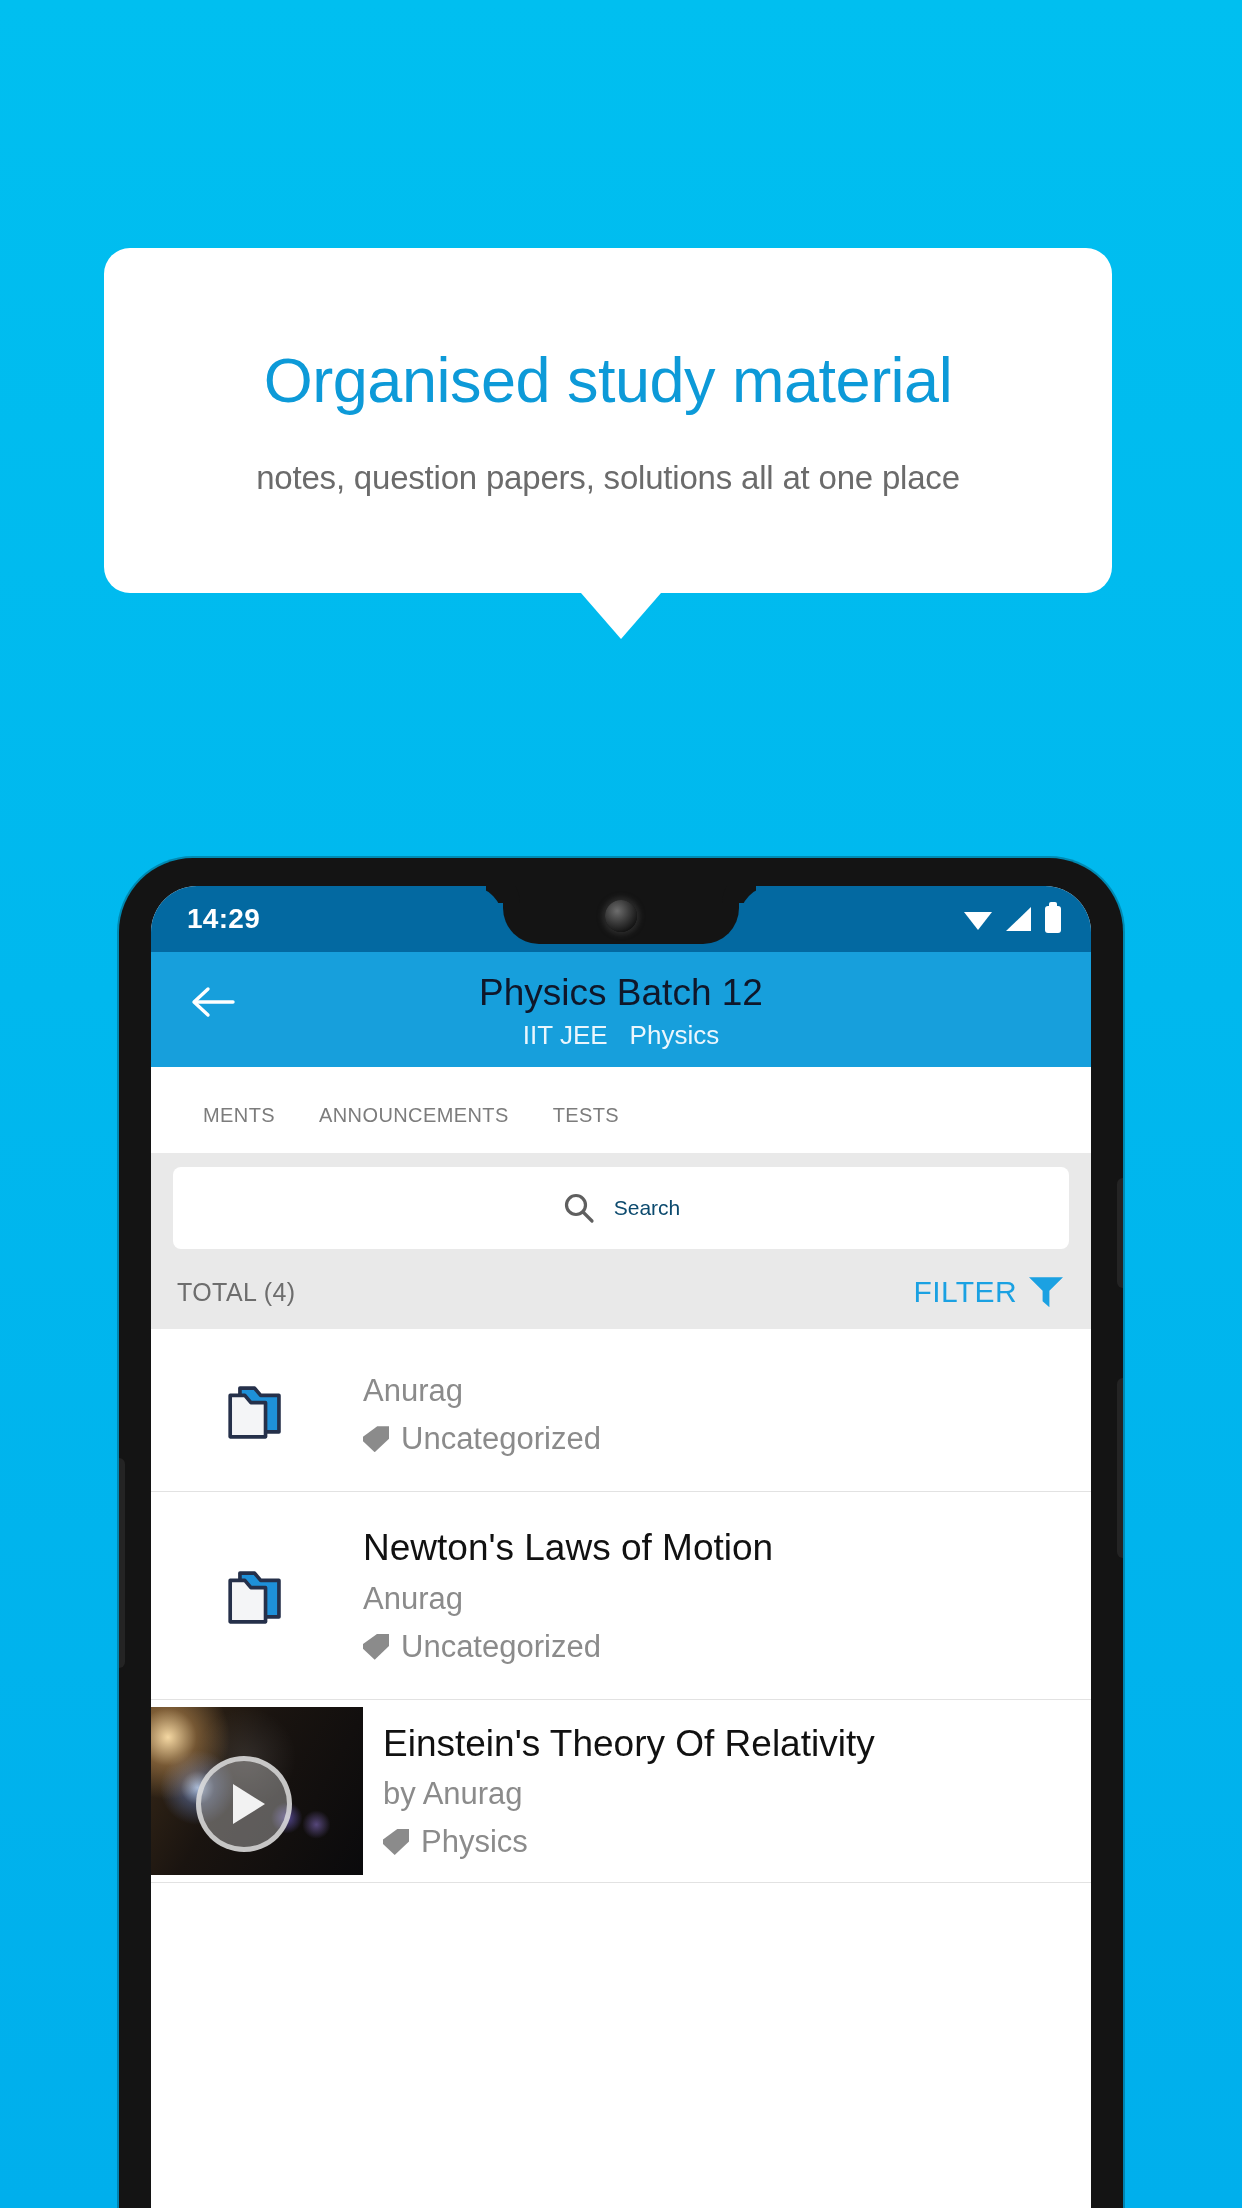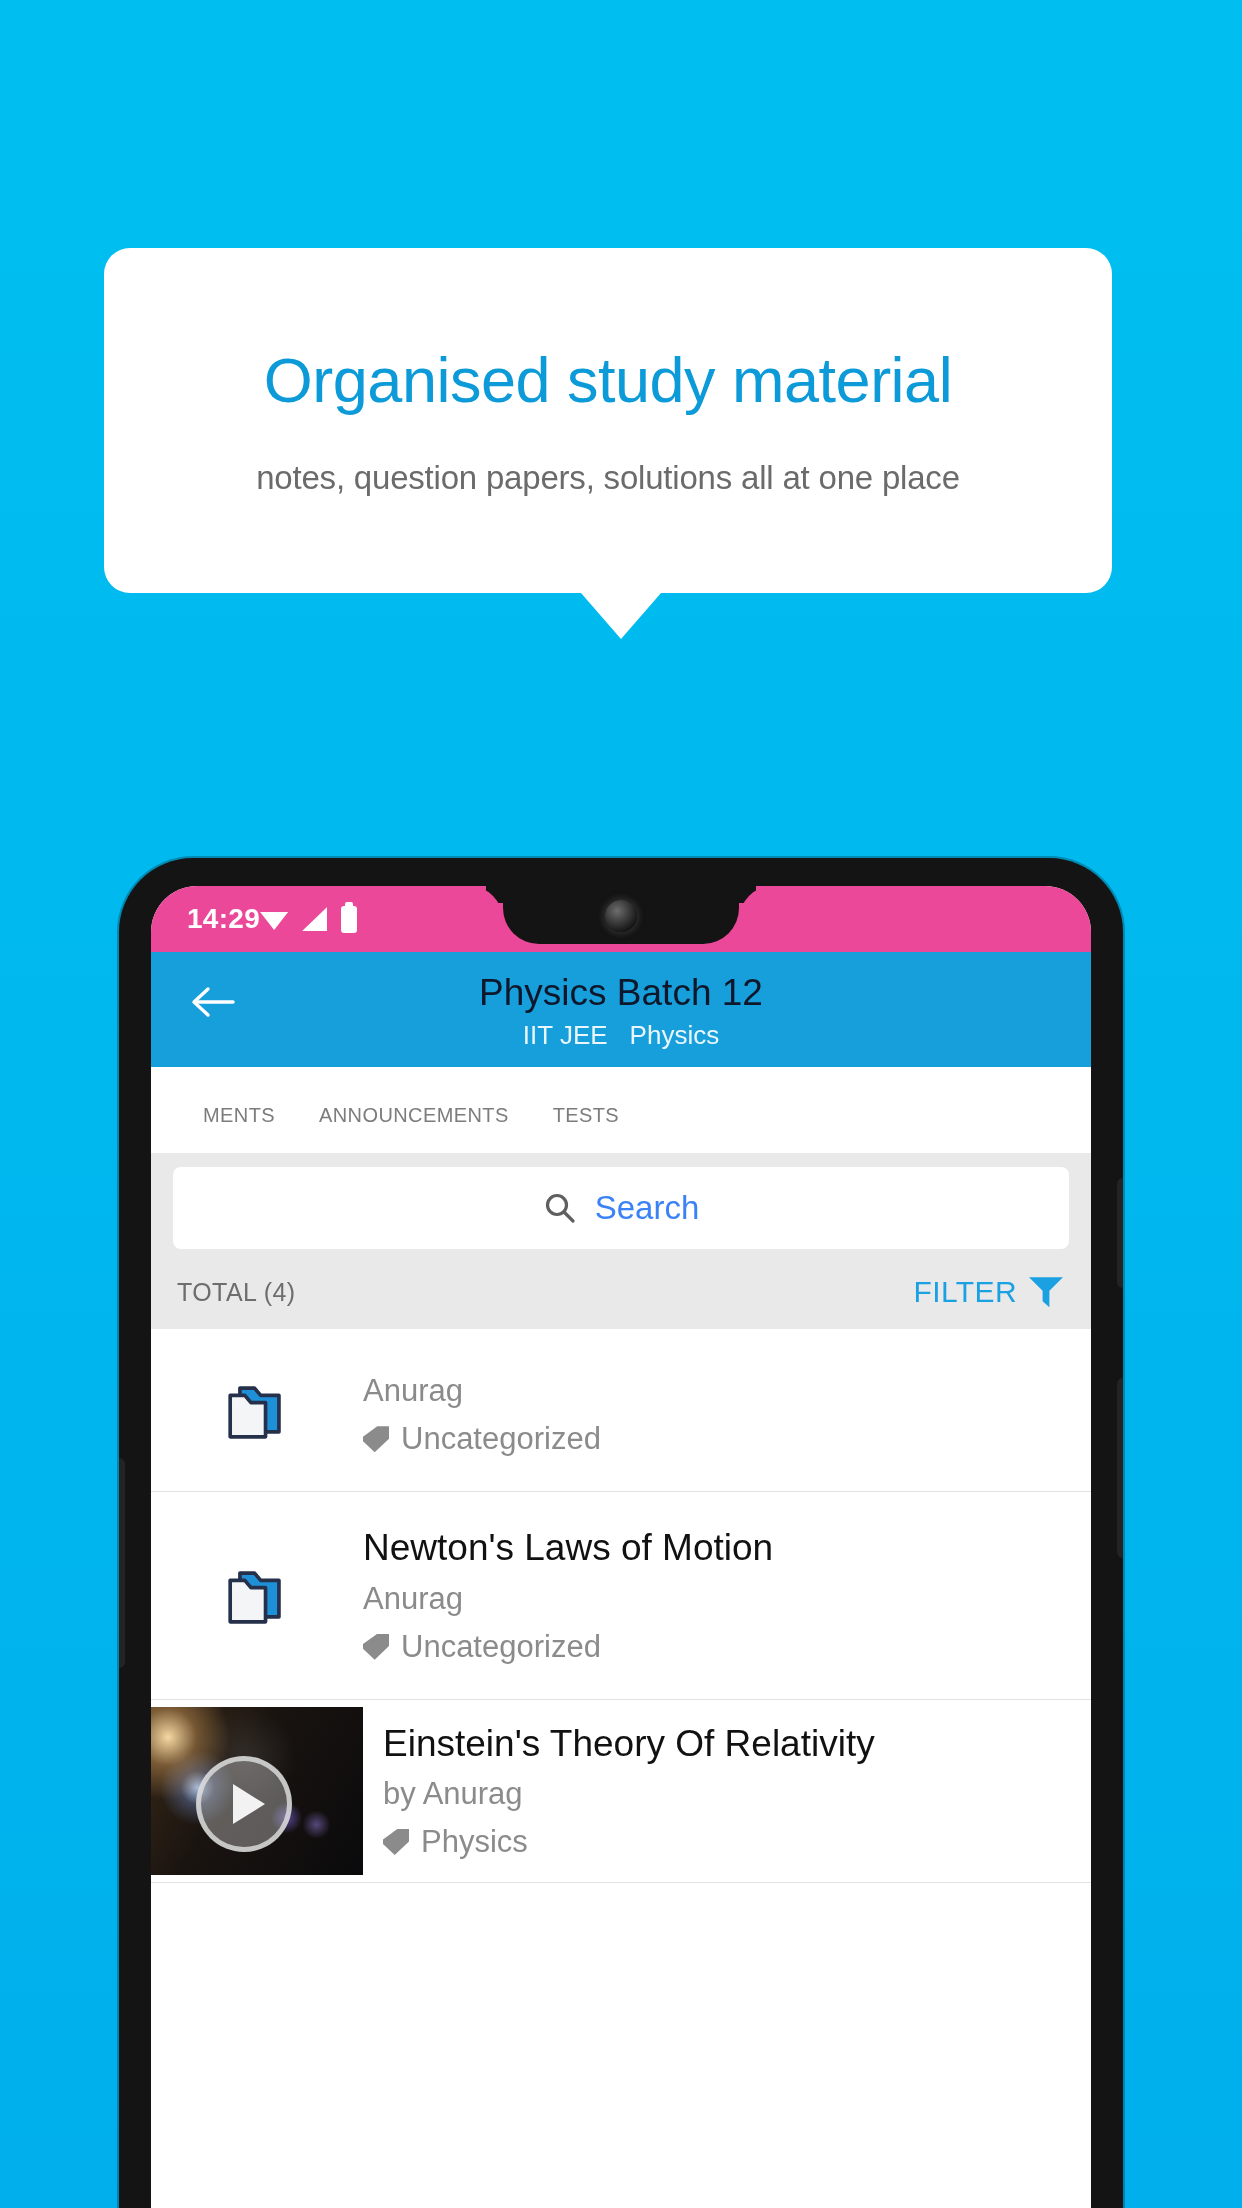--- a/index.html
+++ b/index.html
@@ -48,22 +48,22 @@
 
   #screen{
     position:absolute; left:32px; top:28px; right:32px; bottom:0;
     background:#ffffff;
     border-radius:46px 46px 0 0;
     overflow:hidden;
   }
 
   
   #status-bar{
-    position:relative; height:66px; background:#ec4899; color:#fff;
-    display:flex; align-items:center; justify-content:flex-start;
+    position:relative; height:66px; background:#0369a1; color:#fff;
+    display:flex; align-items:center; justify-content:space-between;
     padding:0 30px 0 36px;
   }
   #status-time{ font-size:28px; font-weight:700; letter-spacing:0.3px; }
   #status-icons{ display:flex; align-items:center; gap:14px; }
   .ic-wifi{
     width:28px;height:22px;
     clip-path:polygon(50% 100%, 0% 18%, 100% 18%);
     background:#fff;
   }
   .ic-signal{
@@ -126,21 +126,21 @@
     content:""; position:absolute; left:0; right:0; bottom:0; height:6px; background:#1BA1E2;
   }
 
   
   #search-area{ background:#e9e9e9; padding:14px 22px 0; }
   #search-box{
     background:#fff; border-radius:8px; height:82px;
     display:flex; align-items:center; justify-content:center; gap:18px;
   }
   #search-icon svg{ width:34px; height:34px; display:block; }
-  #search-placeholder{ font-size:33px; color:#3b82f6; }
+  #search-placeholder{ font-size:21px; color:#0c4a6e; }
   #total-row{
     display:flex; align-items:center; justify-content:space-between;
     padding:26px 6px 20px 4px;
   }
   #total-label{ font-size:25px; color:#6d6d6d; letter-spacing:.4px; }
   #filter-group{ display:flex; align-items:center; gap:12px; cursor:pointer; }
   #filter-label{ font-size:30px; color:#1BA1E2; letter-spacing:.4px; }
   #filter-icon{
     width:34px; height:30px; background:#1BA1E2;
     clip-path:polygon(0 0, 100% 0, 60% 45%, 60% 100%, 40% 80%, 40% 45%);

